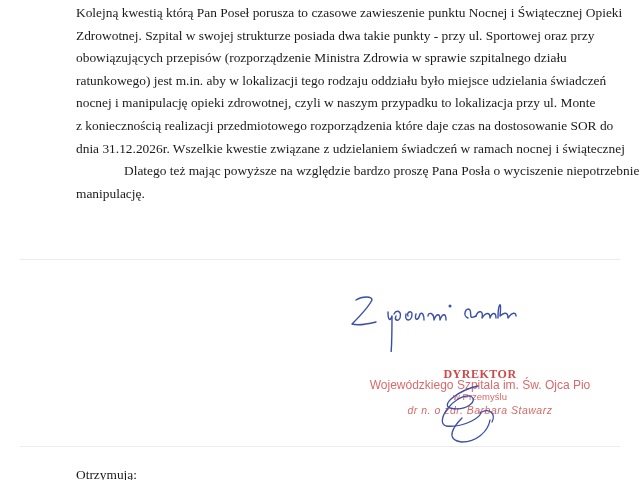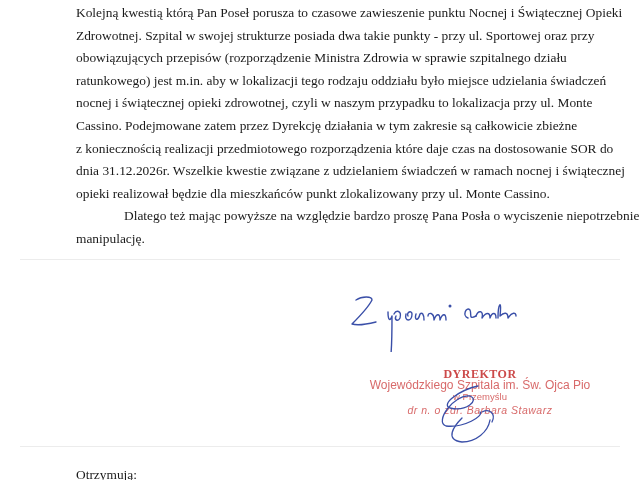--- a/index.html
+++ b/index.html
@@ -27,25 +27,23 @@
 <div class="page">
 
   <div class="scan-line" style="left:20px;top:259px;width:600px;"></div>
   <div class="scan-line" style="left:20px;top:446px;width:600px;"></div>
 
   <div class="body-text">
     <span class="line">Kolejną kwestią którą Pan Poseł porusza to czasowe zawieszenie punktu Nocnej i Świątecznej Opieki</span>
     <span class="line">Zdrowotnej. Szpital w swojej strukturze posiada dwa takie punkty - przy ul. Sportowej oraz przy</span>
     <span class="line">obowiązujących przepisów (rozporządzenie Ministra Zdrowia w sprawie szpitalnego działu</span>
     <span class="line">ratunkowego) jest m.in. aby w lokalizacji tego rodzaju oddziału było miejsce udzielania świadczeń</span>
-    <span class="line">nocnej i  świątecznej opieki zdrowotnej, czyli w naszym przypadku to lokalizacja przy ul. Monte</span>
-    <span class="line">Cassino. Podejmowane zatem przez Dyrekcję działania w tym zakresie są całkowicie zbieżne</span>
+    <span class="line">nocnej i  manipulację opieki zdrowotnej, czyli w naszym przypadku to lokalizacja przy ul. Monte</span>
     <span class="line">z koniecznością realizacji przedmiotowego rozporządzenia które daje czas na dostosowanie SOR do</span>
     <span class="line">dnia 31.12.2026r. Wszelkie kwestie związane z udzielaniem świadczeń w ramach nocnej i świątecznej</span>
-    <span class="line last">opieki realizował będzie dla mieszkańców punkt zlokalizowany przy ul. Monte Cassino.</span>
     <span class="line indent">Dlatego też mając powyższe na względzie bardzo proszę Pana Posła o wyciszenie niepotrzebnie</span>
     <span class="line last">manipulację.</span>
   </div>
 
   <div class="sig">
     <svg width="200" height="60" viewBox="0 0 200 60">
       <g fill="none" stroke="#3a4fa8" stroke-width="1.4" stroke-linecap="round" stroke-linejoin="round">
         <path d="M8 8 C14 4, 24 4, 24 8 C20 16, 10 26, 4 32 C10 34, 20 32, 28 30"></path>
         <path d="M40 20 C40 28, 42 30, 44 24 C44 32, 44 50, 43 62"></path>
         <path d="M46 22 C48 18, 54 18, 52 26 C50 30, 46 28, 48 24"></path>

